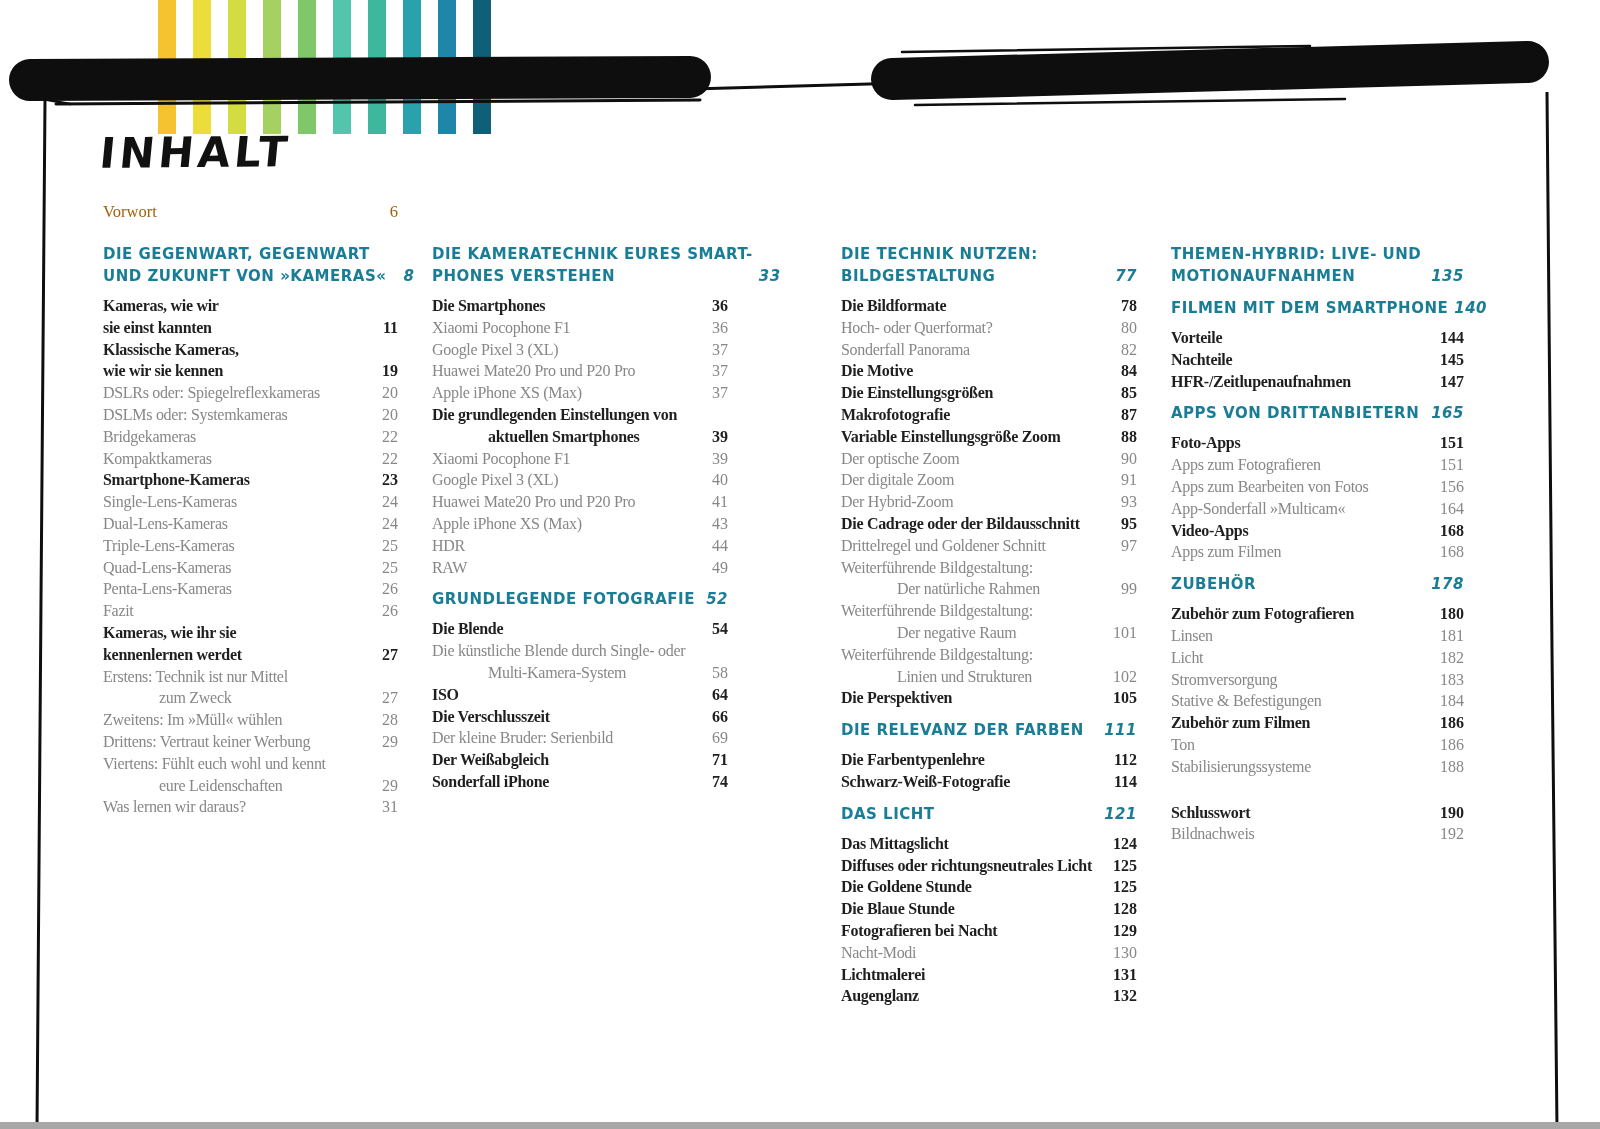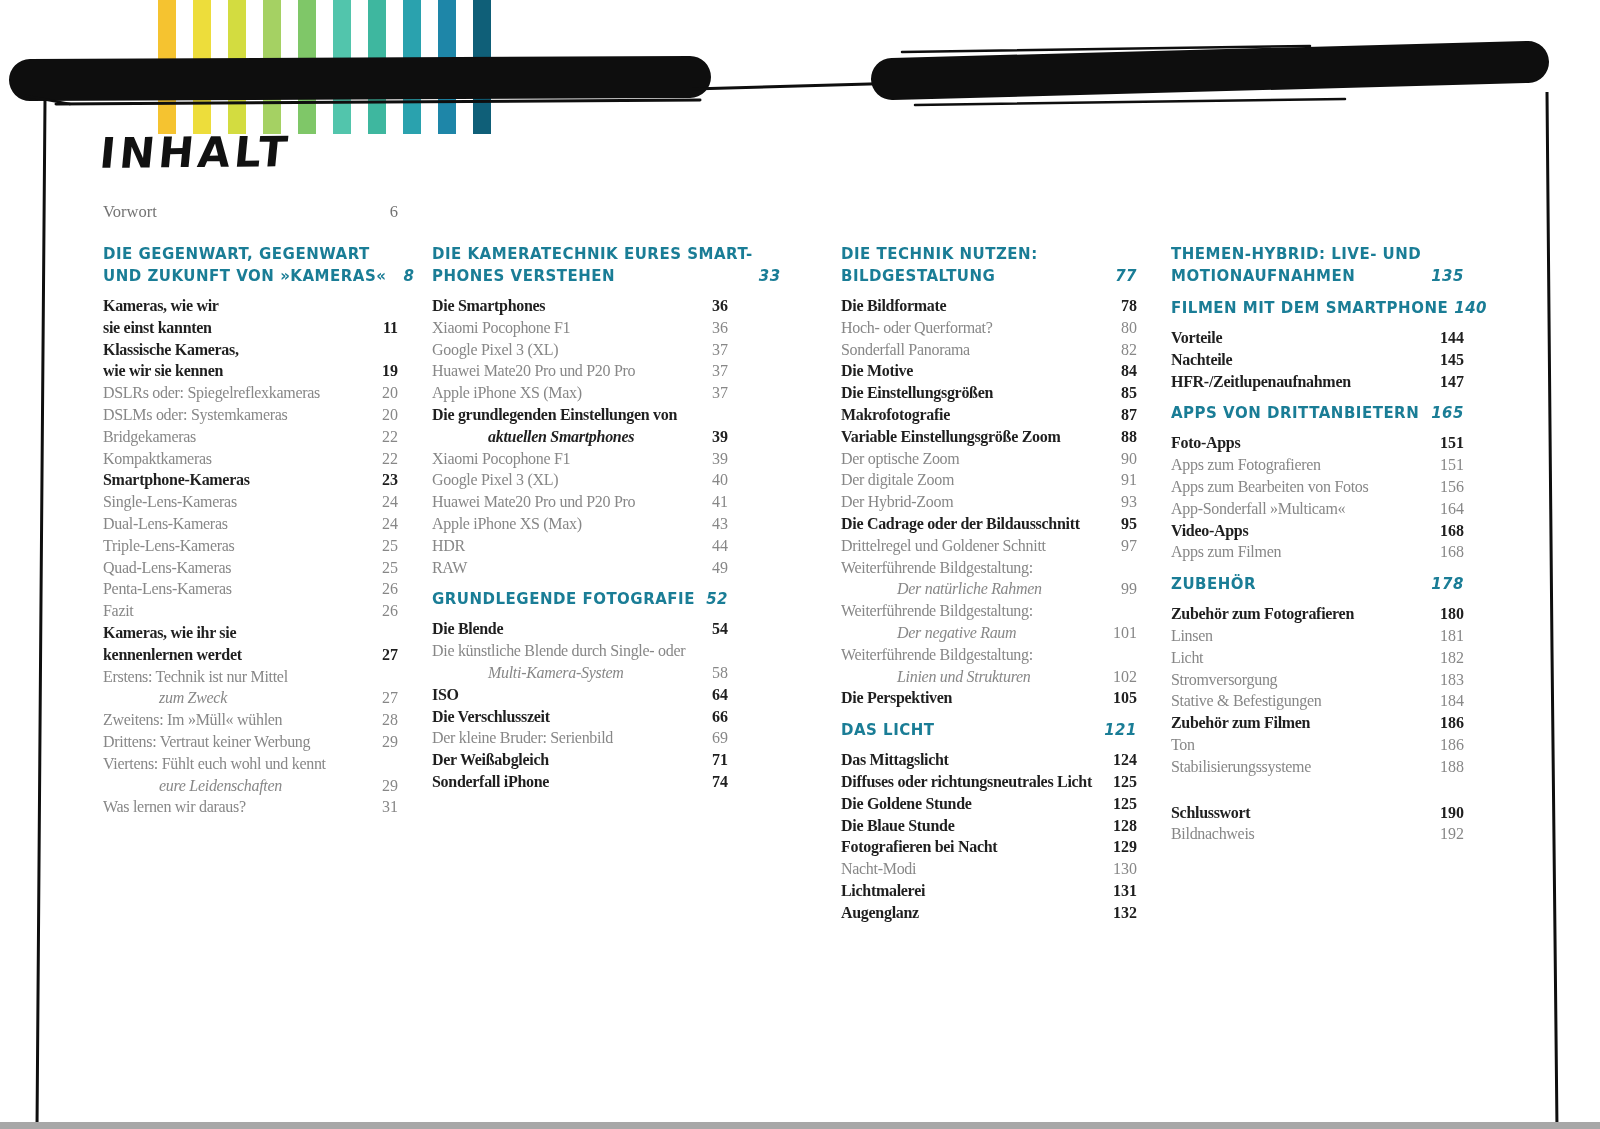--- a/index.html
+++ b/index.html
@@ -16,41 +16,41 @@
   
   #title{
     position:absolute; left:100px; top:128px; z-index:3;
     font-family:"DejaVu Sans", sans-serif; font-weight:bold; font-size:42px;
     letter-spacing:4px; color:#111; transform:skewX(-6deg) rotate(-0.5deg);
   }
   
   #preface{
     position:absolute; left:103px; top:201px; width:295px; z-index:3;
     display:flex; justify-content:space-between; align-items:center;
-    font-size:16.5px; color:#737373; line-height:22px;
+    font-size:16.5px; color:#a16207; line-height:22px;
   }
   
   .toc-col{position:absolute; top:243px; z-index:3;}
   .toc-col-1{left:103px;  width:295px;}
   .toc-col-2{left:432px;  width:296px;}
   .toc-col-3{left:841px;  width:296px;}
   .toc-col-4{left:1171px; width:293px;}
   .block{margin-top:10px;}
   .block:first-child{margin-top:0;}
   .block-gap{margin-top:24px;}
   .heading{
     display:flex; align-items:flex-end; margin-bottom:8px;
     font-family:"DejaVu Sans", sans-serif; font-weight:bold; font-size:15px;
     line-height:22px; letter-spacing:0.5px; color:var(--accent);
   }
   .h-text{flex:1; white-space:nowrap;}
   .h-page{margin-left:6px; font-style:italic; min-width:22px; text-align:right;}
   .entry{display:flex; align-items:flex-end; font-size:16px; line-height:21.8px;}
   .e-text{flex:1; white-space:nowrap; letter-spacing:-0.3px;}
-  .e-line.indent{padding-left:56px;font-style:italic;}
+  .e-line.indent{padding-left:56px;}
   .e-page{margin-left:4px; min-width:26px; text-align:right;}
   .entry.bold{font-weight:bold; color:var(--dark);}
   .entry.light{font-weight:normal; color:var(--light);}
 </style>
 </head>
 <body>
 
 <div id="page" style="--accent: #1a7d96; --ink: #0e0e0e; --dark: #1f1f1f; --light: #878787; --edge: #a7a7a7;">
 
   <div id="stripes">
@@ -466,20 +466,40 @@
         <div class="entry bold">
           <div class="e-text">
             <div class="e-line">Die Perspektiven</div>
           </div>
           <div class="e-page">105</div>
         </div>
       </div>
       <div class="block">
         <div class="heading">
           <div class="h-text">
+            <div class="h-line">DIE RELEVANZ DER FARBEN</div>
+          </div>
+          <div class="h-page">111</div>
+        </div>
+        <div class="entry bold">
+          <div class="e-text">
+            <div class="e-line">Die Farbentypenlehre</div>
+          </div>
+          <div class="e-page">112</div>
+        </div>
+        <div class="entry bold">
+          <div class="e-text">
+            <div class="e-line">Schwarz-Weiß-Fotografie</div>
+          </div>
+          <div class="e-page">114</div>
+        </div>
+      </div>
+      <div class="block">
+        <div class="heading">
+          <div class="h-text">
             <div class="h-line">DAS LICHT</div>
           </div>
           <div class="h-page">121</div>
         </div>
         <div class="entry bold">
           <div class="e-text">
             <div class="e-line">Das Mittagslicht</div>
           </div>
           <div class="e-page">124</div>
         </div>

